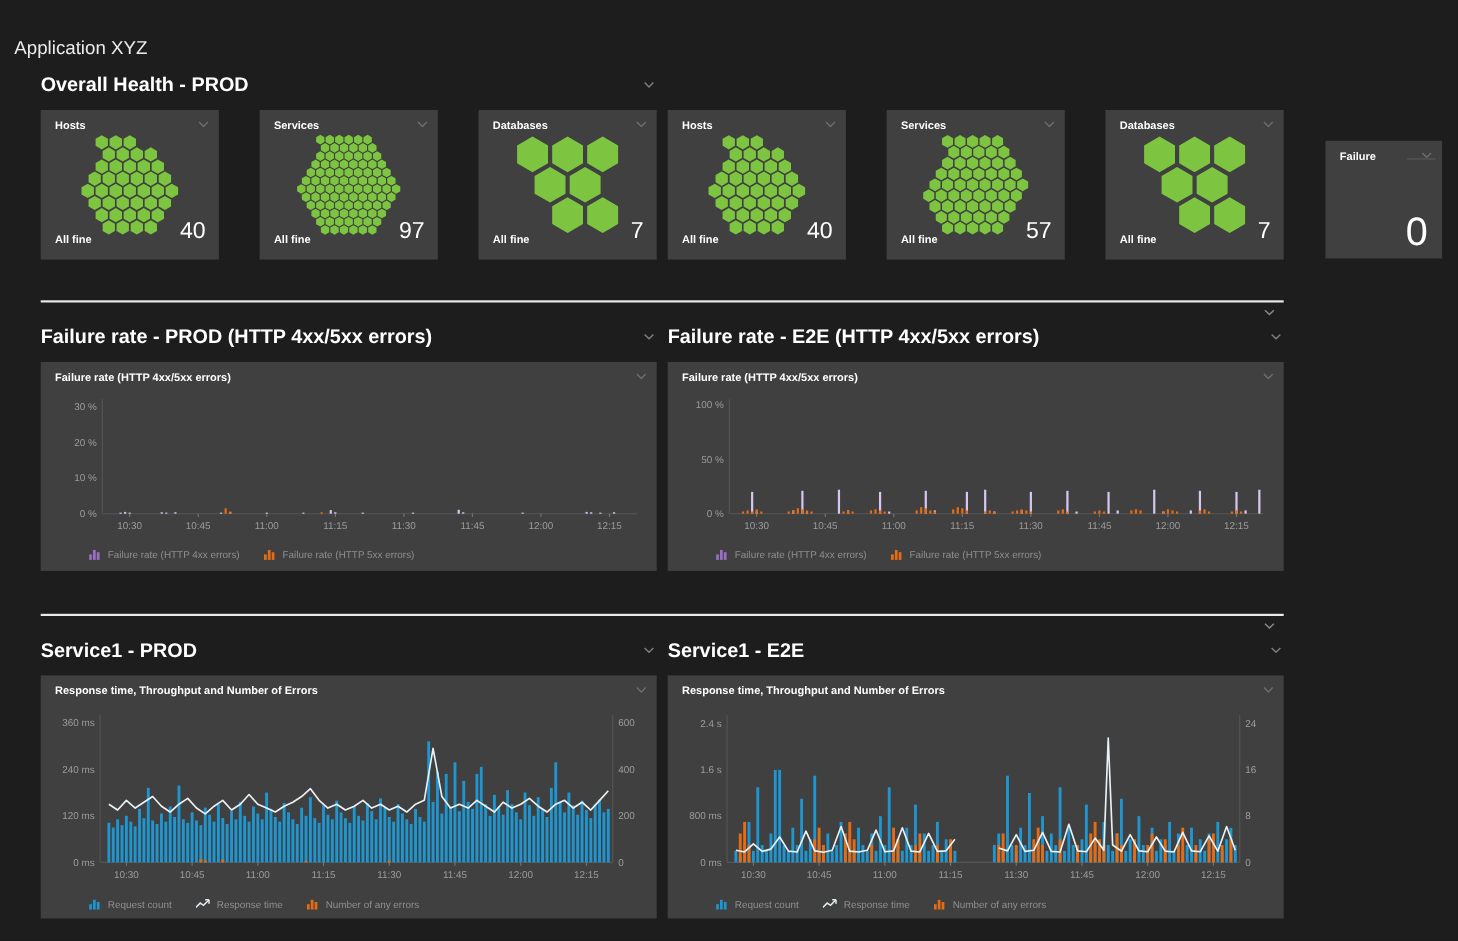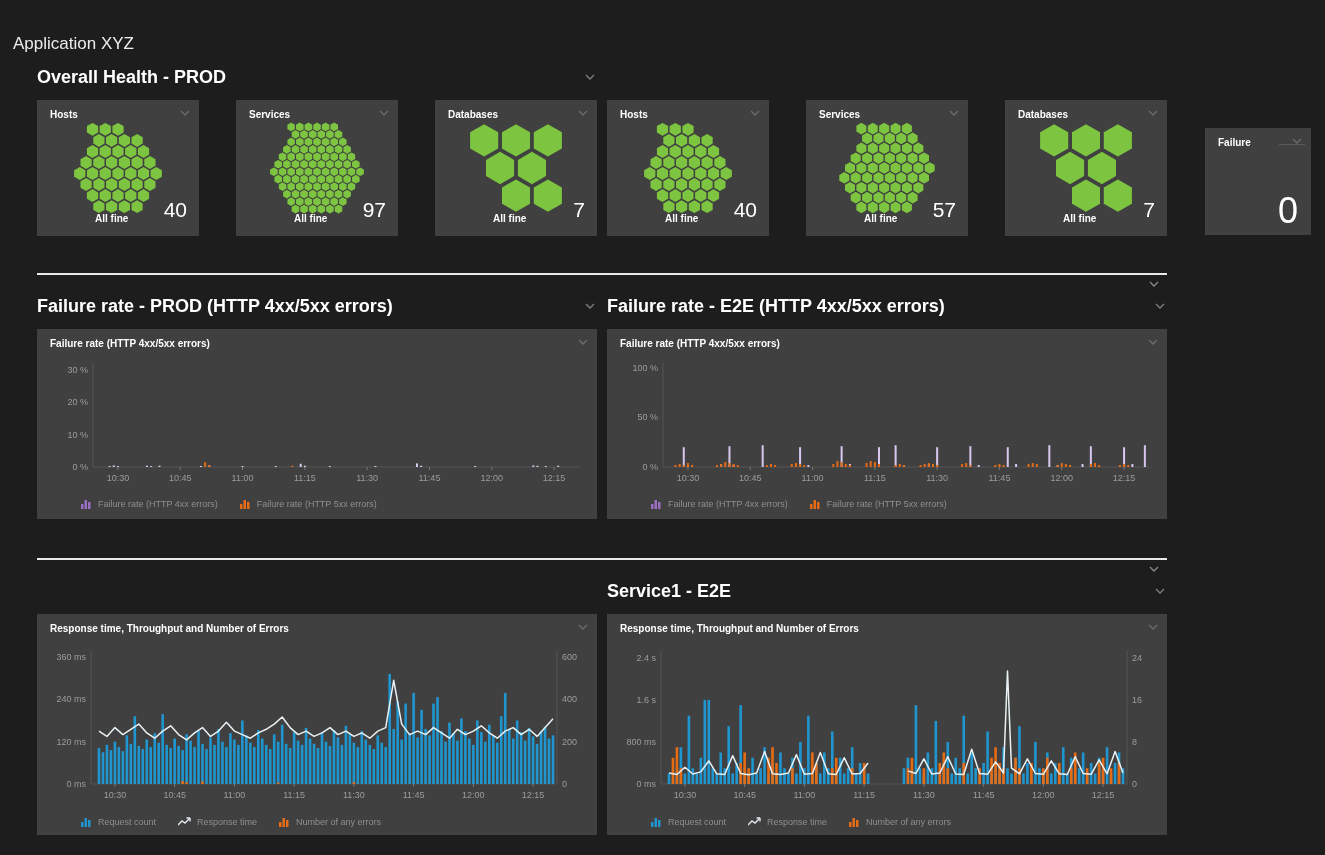--- a/index.html
+++ b/index.html
@@ -6,21 +6,21 @@
   .page{position:relative;width:1325px;height:855px;background:#1d1d1d;overflow:hidden;
         font-family:"Liberation Sans",sans-serif;color:#fff;}
   .page-title{position:absolute;left:13px;top:4px;font-size:17px;color:#ececec;margin-top:30px;}
   .sec-header{position:absolute;height:18px;display:flex;justify-content:space-between;align-items:center;}
   .sec-title{font-weight:bold;font-size:18px;color:#ffffff;white-space:nowrap;}
   .chev{display:inline-flex;align-items:center;justify-content:center;width:14px;height:12px;cursor:pointer;}
   .tile{position:absolute;background:#404040;box-sizing:border-box;}
   .tile .tile-chev{position:absolute;right:7px;top:7px;}
   .tile-title{position:absolute;left:13px;top:9px;font-size:10px;font-weight:bold;color:#fff;white-space:nowrap;}
   .honeycomb{position:absolute;left:50%;top:22px;transform:translateX(-50%);}
-  .allfine{position:absolute;left:13px;bottom:12px;font-size:10px;font-weight:bold;color:#fff;margin-left:45px;}
+  .allfine{position:absolute;left:13px;bottom:12px;font-size:10px;font-weight:bold;color:#fff;}
   .hcount{position:absolute;right:12px;bottom:14px;font-size:21px;color:#fff;}
   .pdash{position:absolute;left:74px;top:16px;width:26px;height:1px;background:#5a5a5a;}
   .pcount{position:absolute;right:13px;bottom:3px;font-size:36px;font-weight:200;color:#fff;}
   .divider{position:absolute;height:2px;background:#e9e9e9;}
   .div-chev{position:absolute;}
   .chart-svg{position:absolute;left:6px;display:block;}
   .legend{position:absolute;left:44px;display:flex;gap:22px;align-items:center;font-size:9px;color:#8f8f8f;}
   .leg-item{display:flex;align-items:center;gap:5px;cursor:pointer;}
   svg{display:block;}
 </style>
@@ -602,20 +602,28 @@
     </div>
   </div>
 
   <div class="divider" style="left:37px;top:558px;width:1130px"></div>
   <span class="chev div-chev" style="left:1147px;top:563px">
       <svg width="10" height="6" viewBox="0 0 10 6">
         <polyline points="1,1 5,5 9,1" fill="none" stroke="#8a8a8a" stroke-width="1.3"></polyline>
       </svg>
     </span>
 
+  <div class="sec-header" style="left:37px;top:582px;width:560px">
+    <span class="sec-title">Service1 - PROD</span>
+    <span class="chev">
+        <svg width="10" height="6" viewBox="0 0 10 6">
+          <polyline points="1,1 5,5 9,1" fill="none" stroke="#7f7f7f" stroke-width="1.3"></polyline>
+        </svg>
+      </span>
+  </div>
   <div class="sec-header" style="left:607px;top:582px;width:560px">
     <span class="sec-title">Service1 - E2E</span>
     <span class="chev">
         <svg width="10" height="6" viewBox="0 0 10 6">
           <polyline points="1,1 5,5 9,1" fill="none" stroke="#7f7f7f" stroke-width="1.3"></polyline>
         </svg>
       </span>
   </div>
 
   <div class="tile" style="left:37px;top:614px;width:560px;height:221px">

